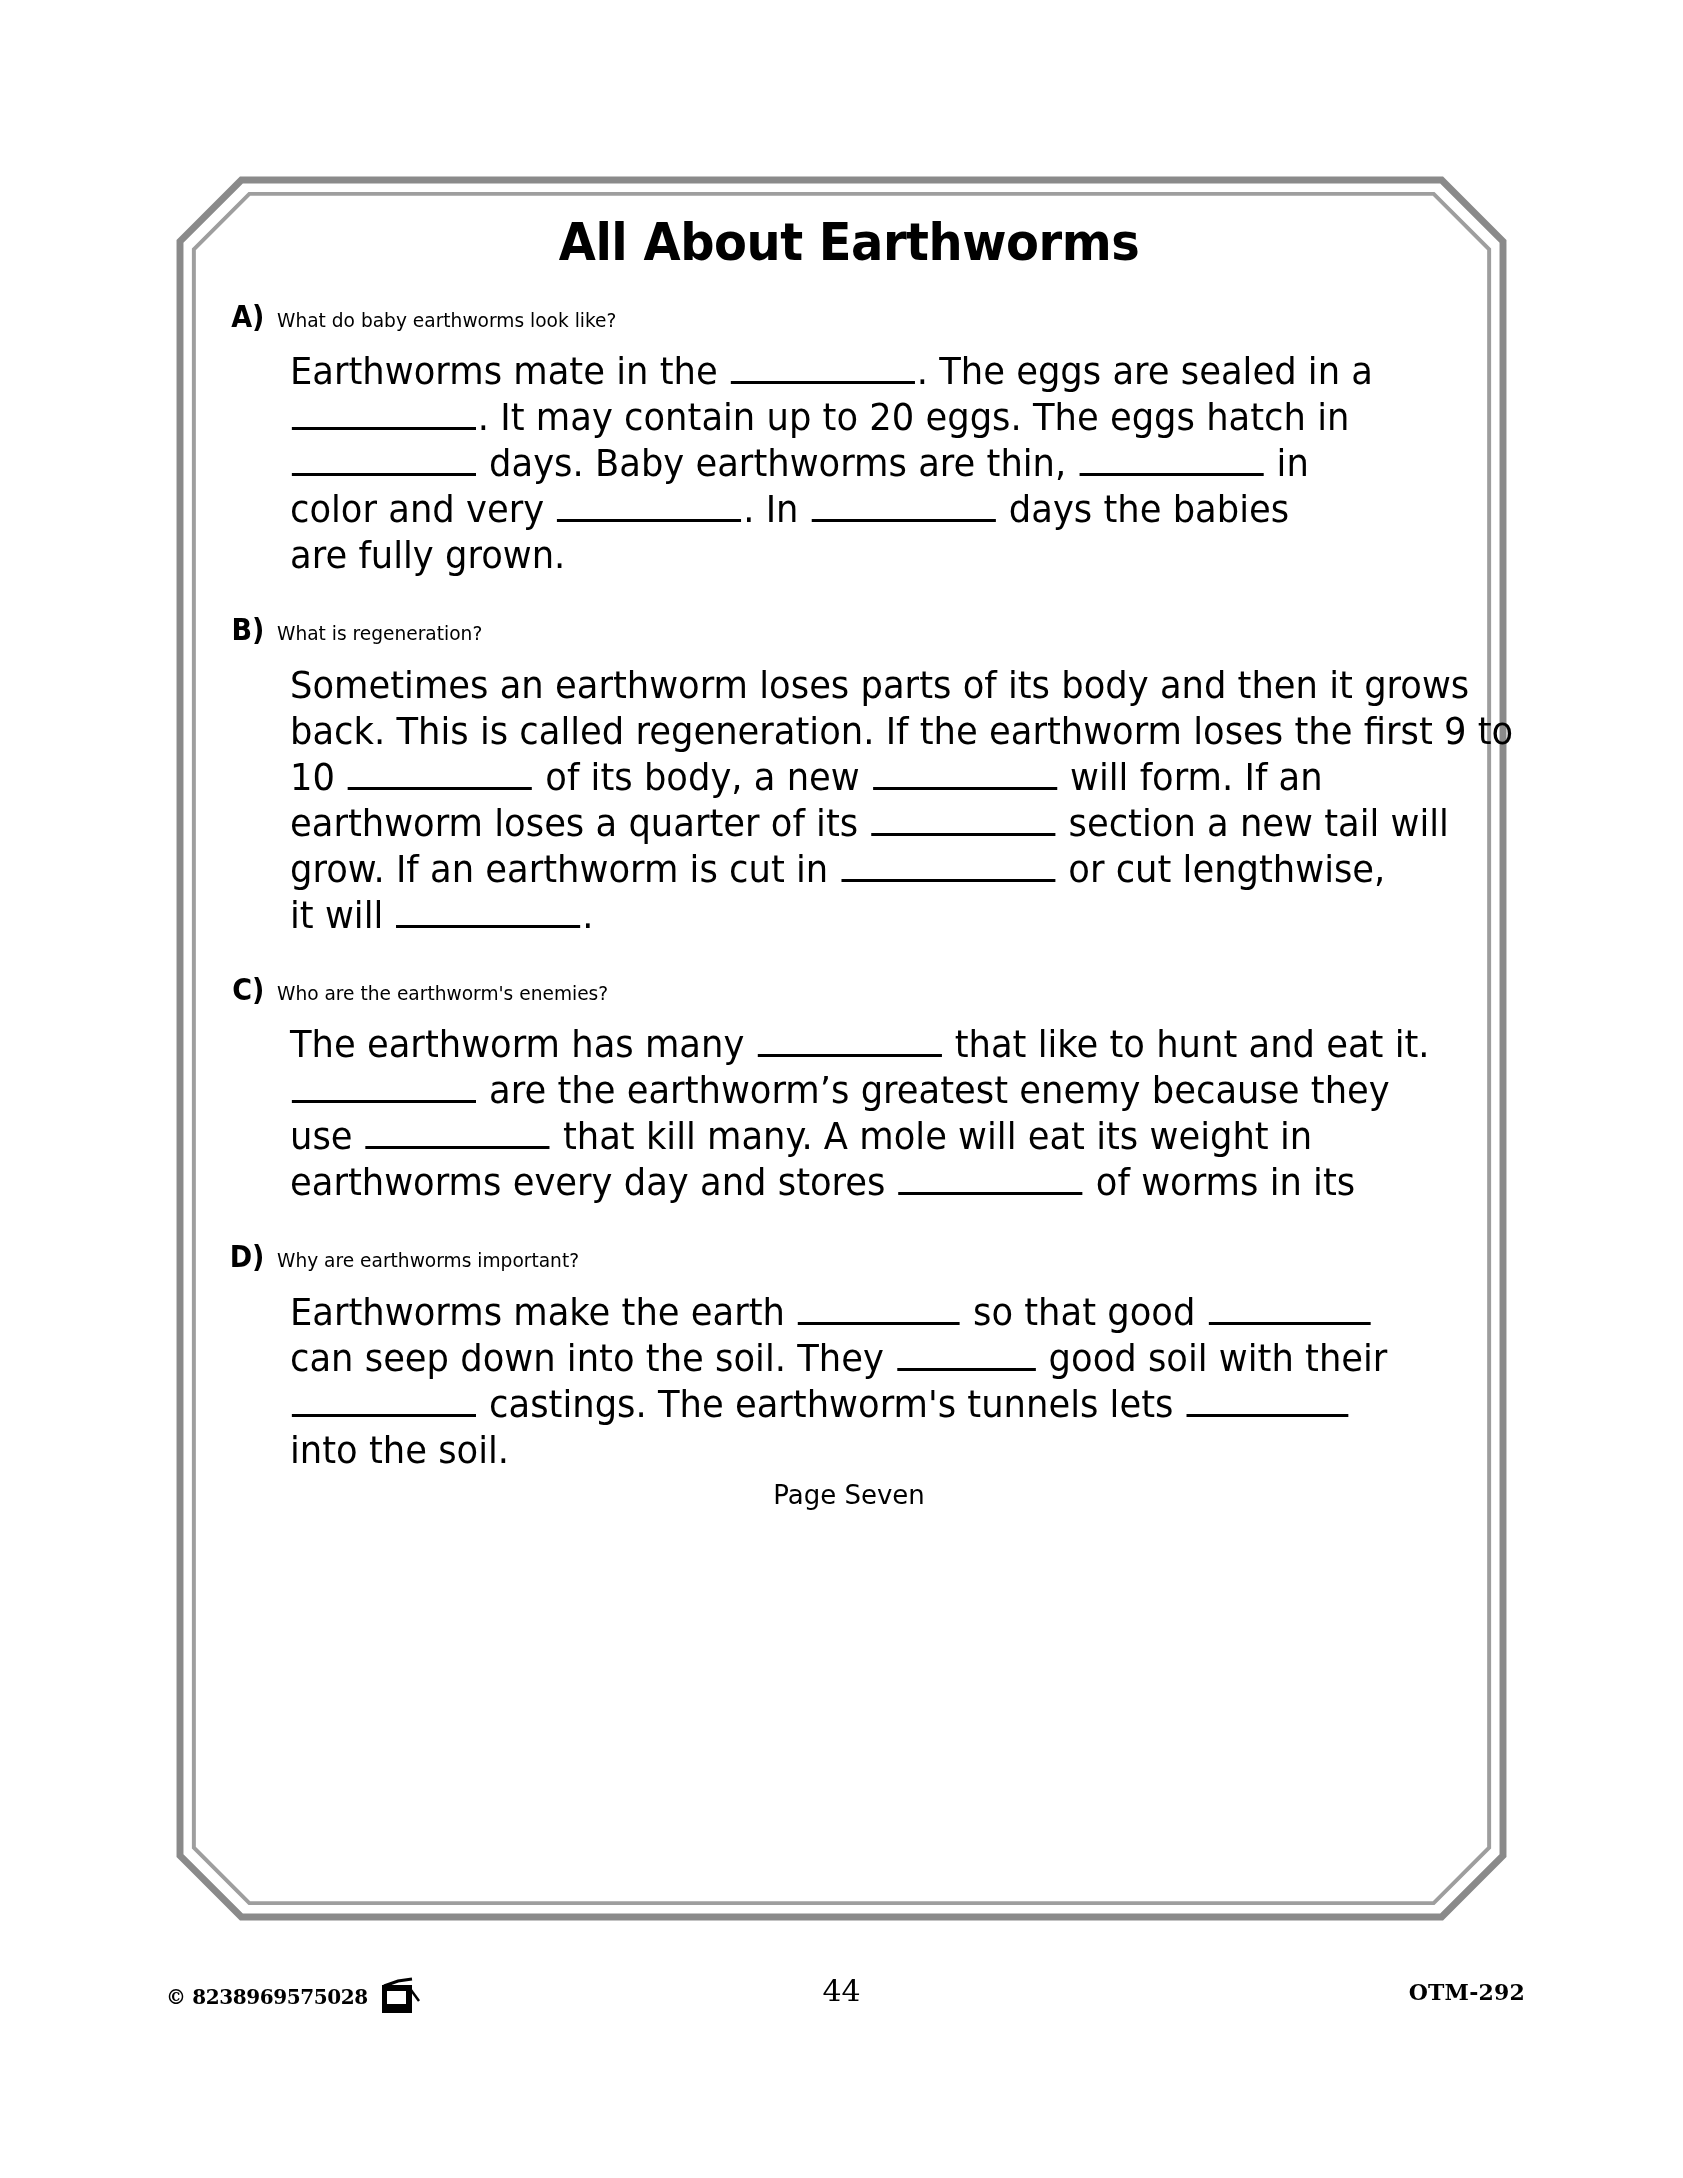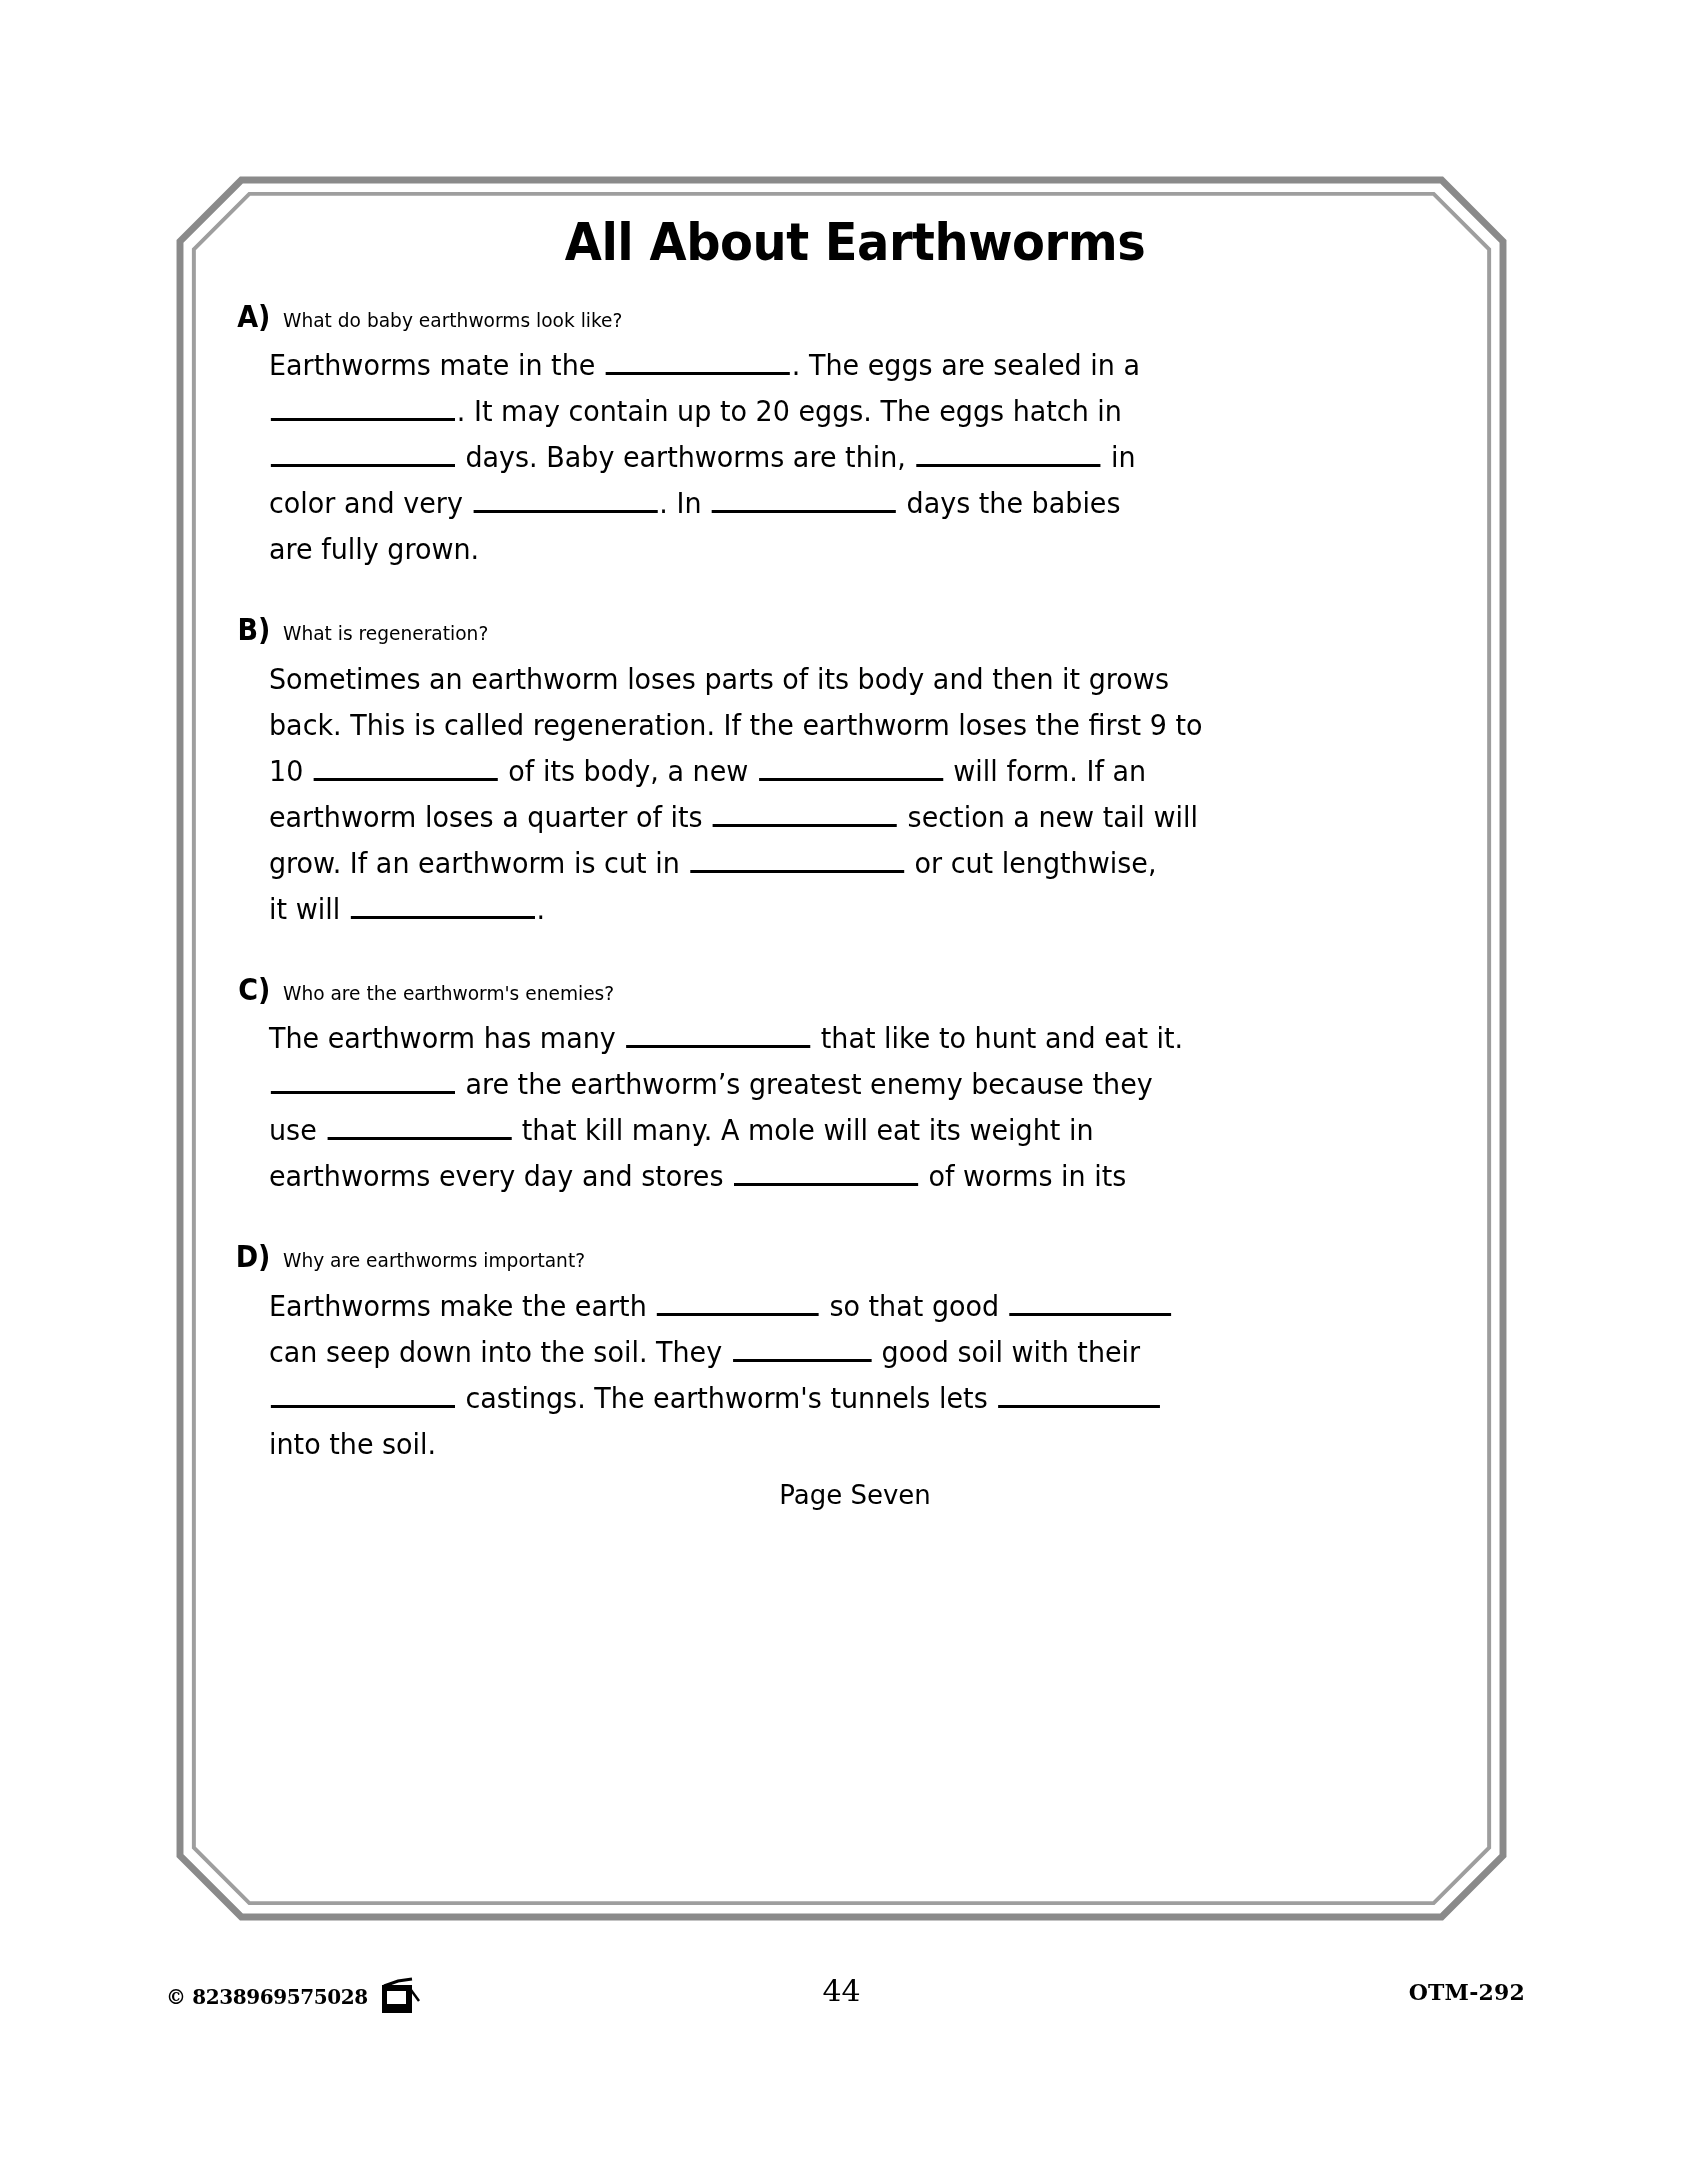--- a/index.html
+++ b/index.html
@@ -35,21 +35,21 @@
   .border-frame svg {
     display: block;
     width: 100%;
     height: 100%;
     overflow: visible;
   }
 
   
   .sheet {
     position: absolute;
-    left: 214px;
+    left: 208px;
     top: 188px;
     width: 1282px;
     height: 1723px;
     box-sizing: border-box;
   }
 
   .title {
     text-align: center;
     font-family: "DejaVu Sans", sans-serif;
     font-weight: bold;
@@ -90,23 +90,24 @@
   }
 
   .qbody {
     margin-left: 55px;
     font-size: 30px;
     line-height: 1.52;
   }
 
   .line-row {
     white-space: nowrap;
-    font-size: 29px;
+    font-size: 38px;
     line-height: 1.52;
     height: 46px;
+    margin-left: 27px;
   }
 
   
   .cnd {
     display: inline-block;
     transform: scaleX(0.93);
     transform-origin: left center;
   }
 
   .blank {

